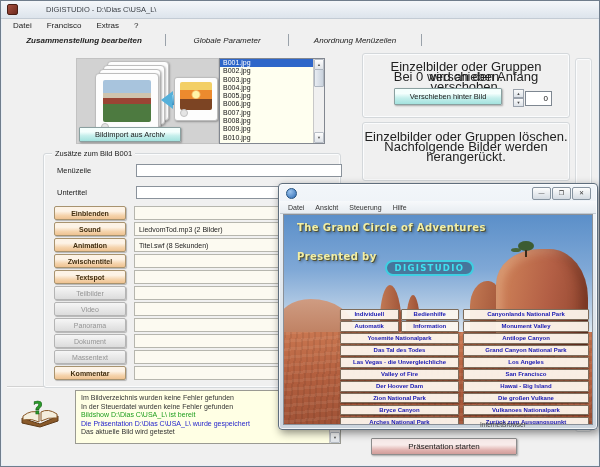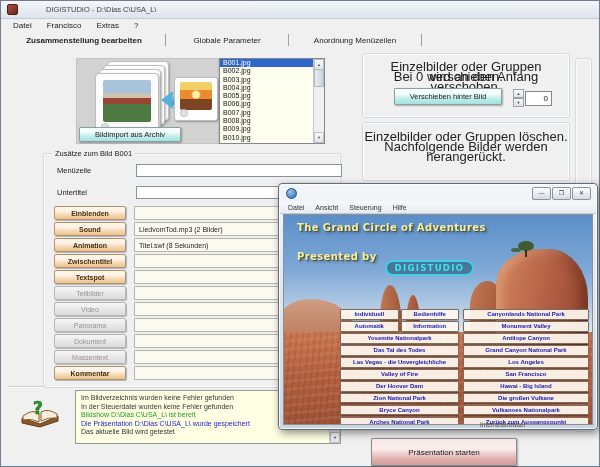--- a/index.html
+++ b/index.html
@@ -11,21 +11,21 @@
   .titlebar{position:absolute;top:0;left:0;right:0;height:17px;
     background:linear-gradient(180deg,#f4f7fa,#dde4ec);
     border-bottom:1px solid #c3cbd4;display:flex;align-items:center;padding-left:6px;}
   .app-icon{width:9px;height:9px;background:linear-gradient(135deg,#a65040,#6e2a1e);
     border:1px solid #4a1e14;border-radius:2px;margin-right:5px;}
   .title-text{font-size:7.5px;color:#3a3f45;padding-left:23px;}
   .menubar{position:absolute;top:18px;left:0;right:0;height:12px;
     display:flex;gap:15px;padding-left:12px;align-items:center;}
   .menu-item{font-size:8px;color:#222;cursor:default;}
   .tabrow{position:absolute;top:31px;left:8px;right:8px;height:16px;
-    display:flex;align-items:center;}
+    display:flex;align-items:center;font-style:italic;}
   .tab{font-size:8px;color:#222;text-align:center;}
   .tab:nth-of-type(1){width:150px;font-weight:bold;}
   .tab:nth-of-type(3){width:110px;}
   .tab:nth-of-type(5){width:120px;}
   .tab-sep{width:1px;height:12px;background:#9aa2aa;margin:0 6px;}
   .hline{position:absolute;top:385px;left:6px;right:6px;height:0;
     border-top:1px solid #d2d2d2;border-bottom:1px solid #fbfbfb;}
   
   .slide-panel{position:absolute;left:75px;top:57px;width:141px;height:84px;
     background:#d2d2d2;border:1px solid #c2c2c2;}
@@ -54,21 +54,21 @@
     background:radial-gradient(circle at 50% 45%, #fff4a8 0 14%, rgba(255,244,168,0) 22%),
                linear-gradient(180deg,#f3cf66 0 30%,#ec8a2e 30% 62%,#7c4423 62% 100%);}
   
   .btn-cyan{position:absolute;font-family:"Liberation Sans",sans-serif;
     background:linear-gradient(180deg,#f4fffd 0 30%,#c5efec 60%,#a3e2de);
     border:1px solid #8aa0a0;border-radius:1px;font-size:7.5px;color:#1a1a1a;
     box-shadow:1px 1px 2px rgba(0,0,0,.3);cursor:pointer;padding:0;}
   .bildimport{left:78px;top:126px;width:102px;height:15px;}
   .btn-move{left:393px;top:87px;width:108px;height:17px;}
   .btn-delete{left:414px;top:151px;width:97px;height:16px;}
-  .btn-pink{position:absolute;left:370px;top:437px;width:146px;height:28px;
+  .btn-pink{position:absolute;left:370px;top:437px;width:146px;height:17px;
     font-family:"Liberation Sans",sans-serif;
     background:linear-gradient(180deg,#f8ebea 0 40%,#e0b1ae 75%,#d09d9a);
     border:1px solid #8d8d8d;border-radius:1px;font-size:8px;color:#1a1a1a;
     box-shadow:1px 1px 2px rgba(0,0,0,.3);cursor:pointer;padding:0;}
   
   .file-list{position:absolute;left:218px;top:57px;width:104px;height:84px;
     background:#fffff0;border:1px solid #828790;}
   .file-items{position:absolute;left:0;top:0;right:10px;bottom:0;overflow:hidden;}
   .file-item{height:8.3px;line-height:8.5px;font-size:7px;padding-left:3px;color:#111;}
   .file-item.selected{background:#2e66c9;color:#fff;}

